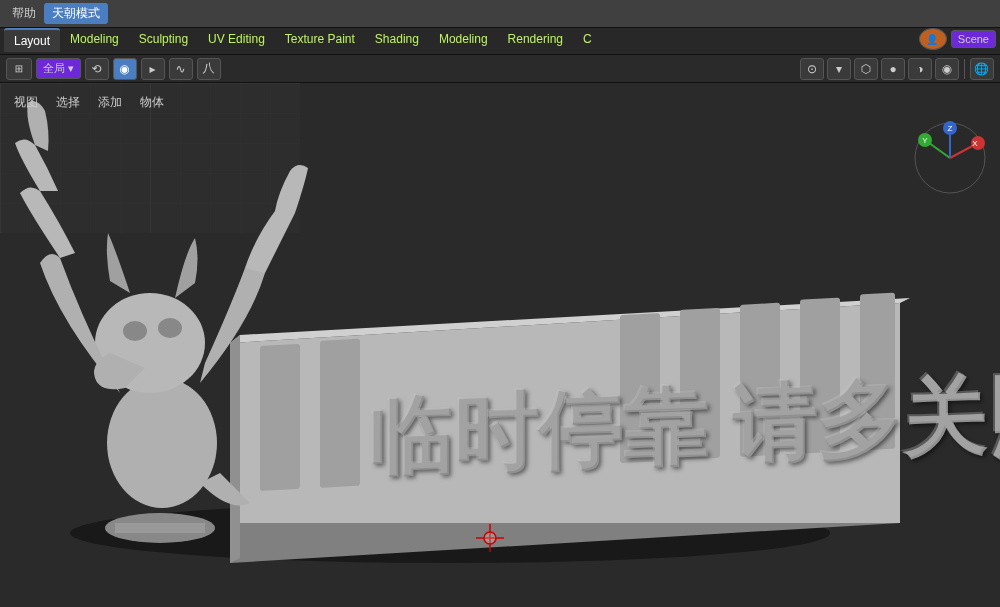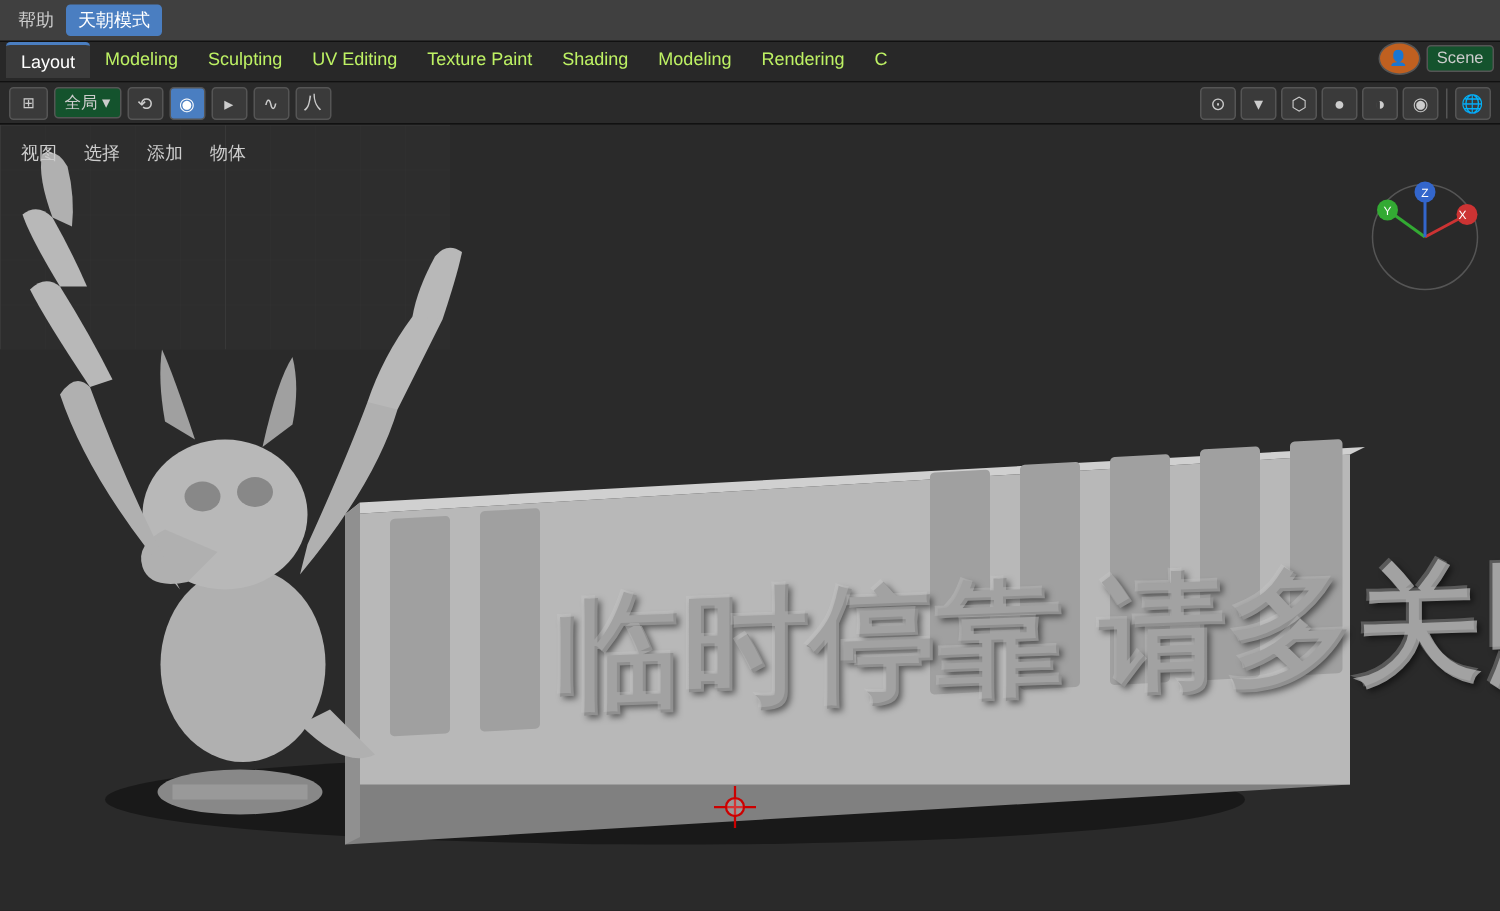--- a/index.html
+++ b/index.html
@@ -77,21 +77,21 @@
       position: relative;
       z-index: 10;
     }
 
     .toolbar-btn {
       color: #ccc;
       font-size: 11px;
       padding: 2px 6px;
       cursor: pointer;
       border-radius: 3px;
-      background: #14532d;
+      background: #6d28d9;
       border: 1px solid #555;
       display: flex;
       align-items: center;
       gap: 3px;
       white-space: nowrap;
     }
 
     .toolbar-icon-btn {
       width: 24px;
       height: 22px;

